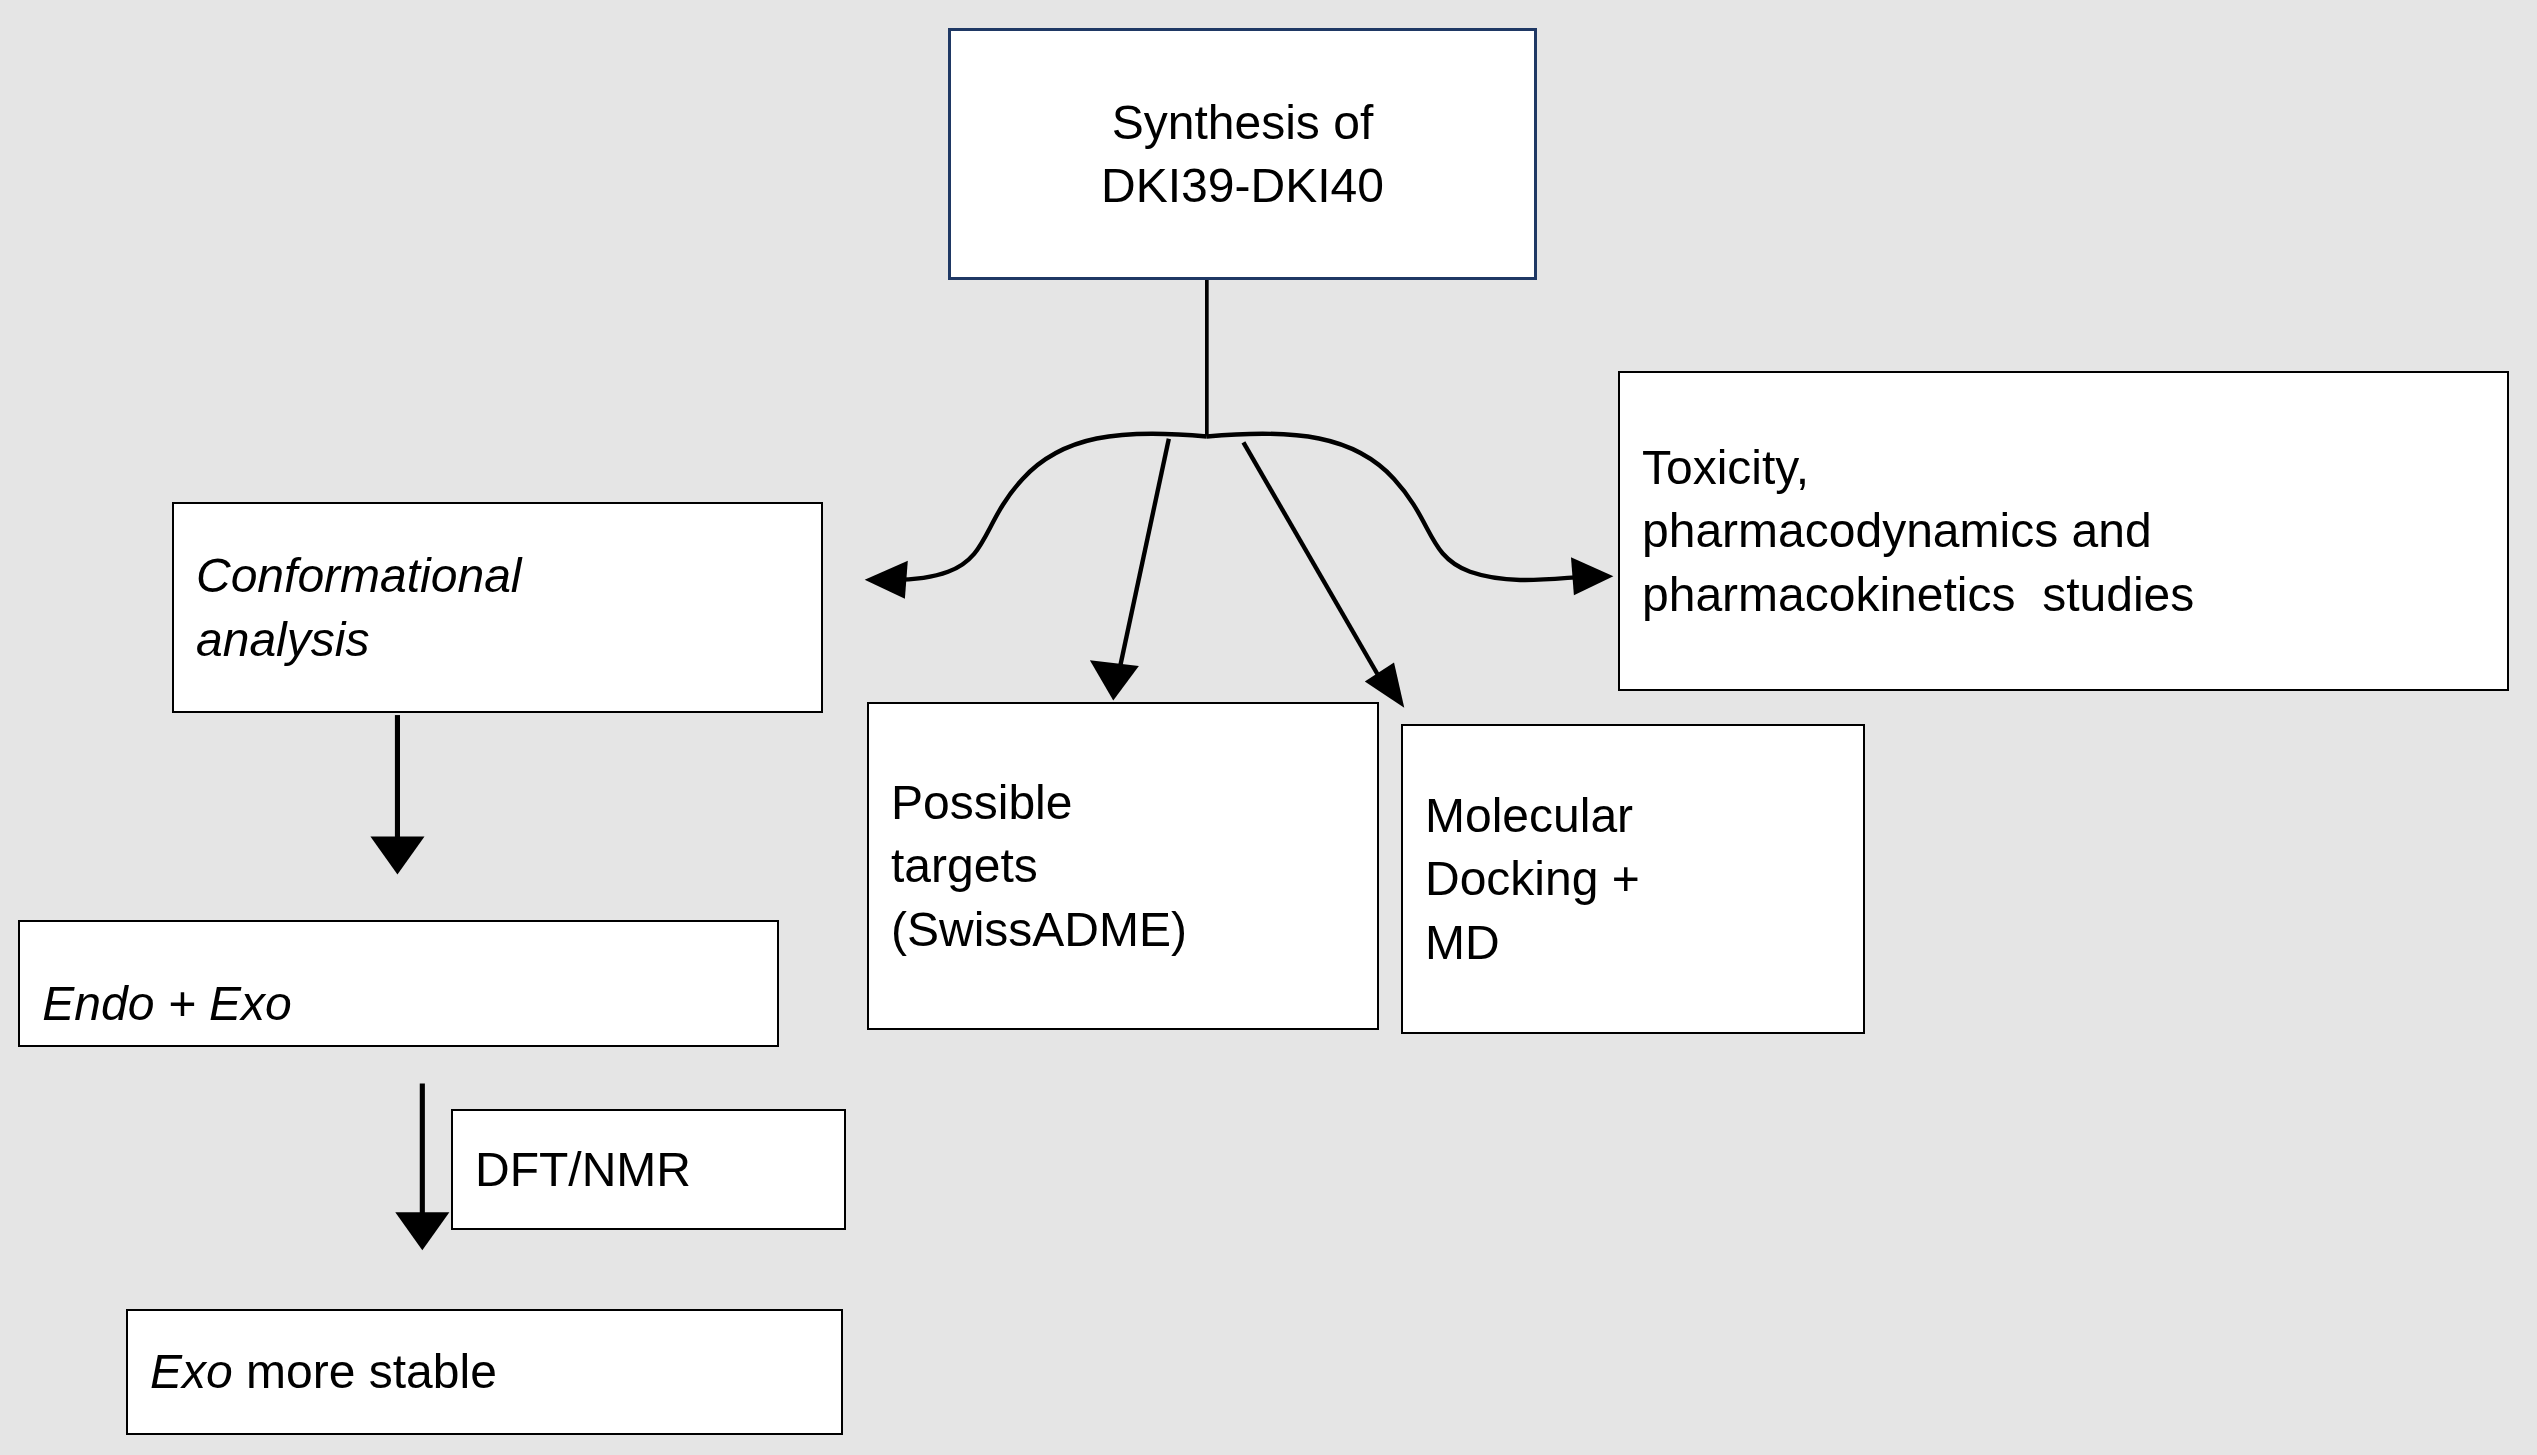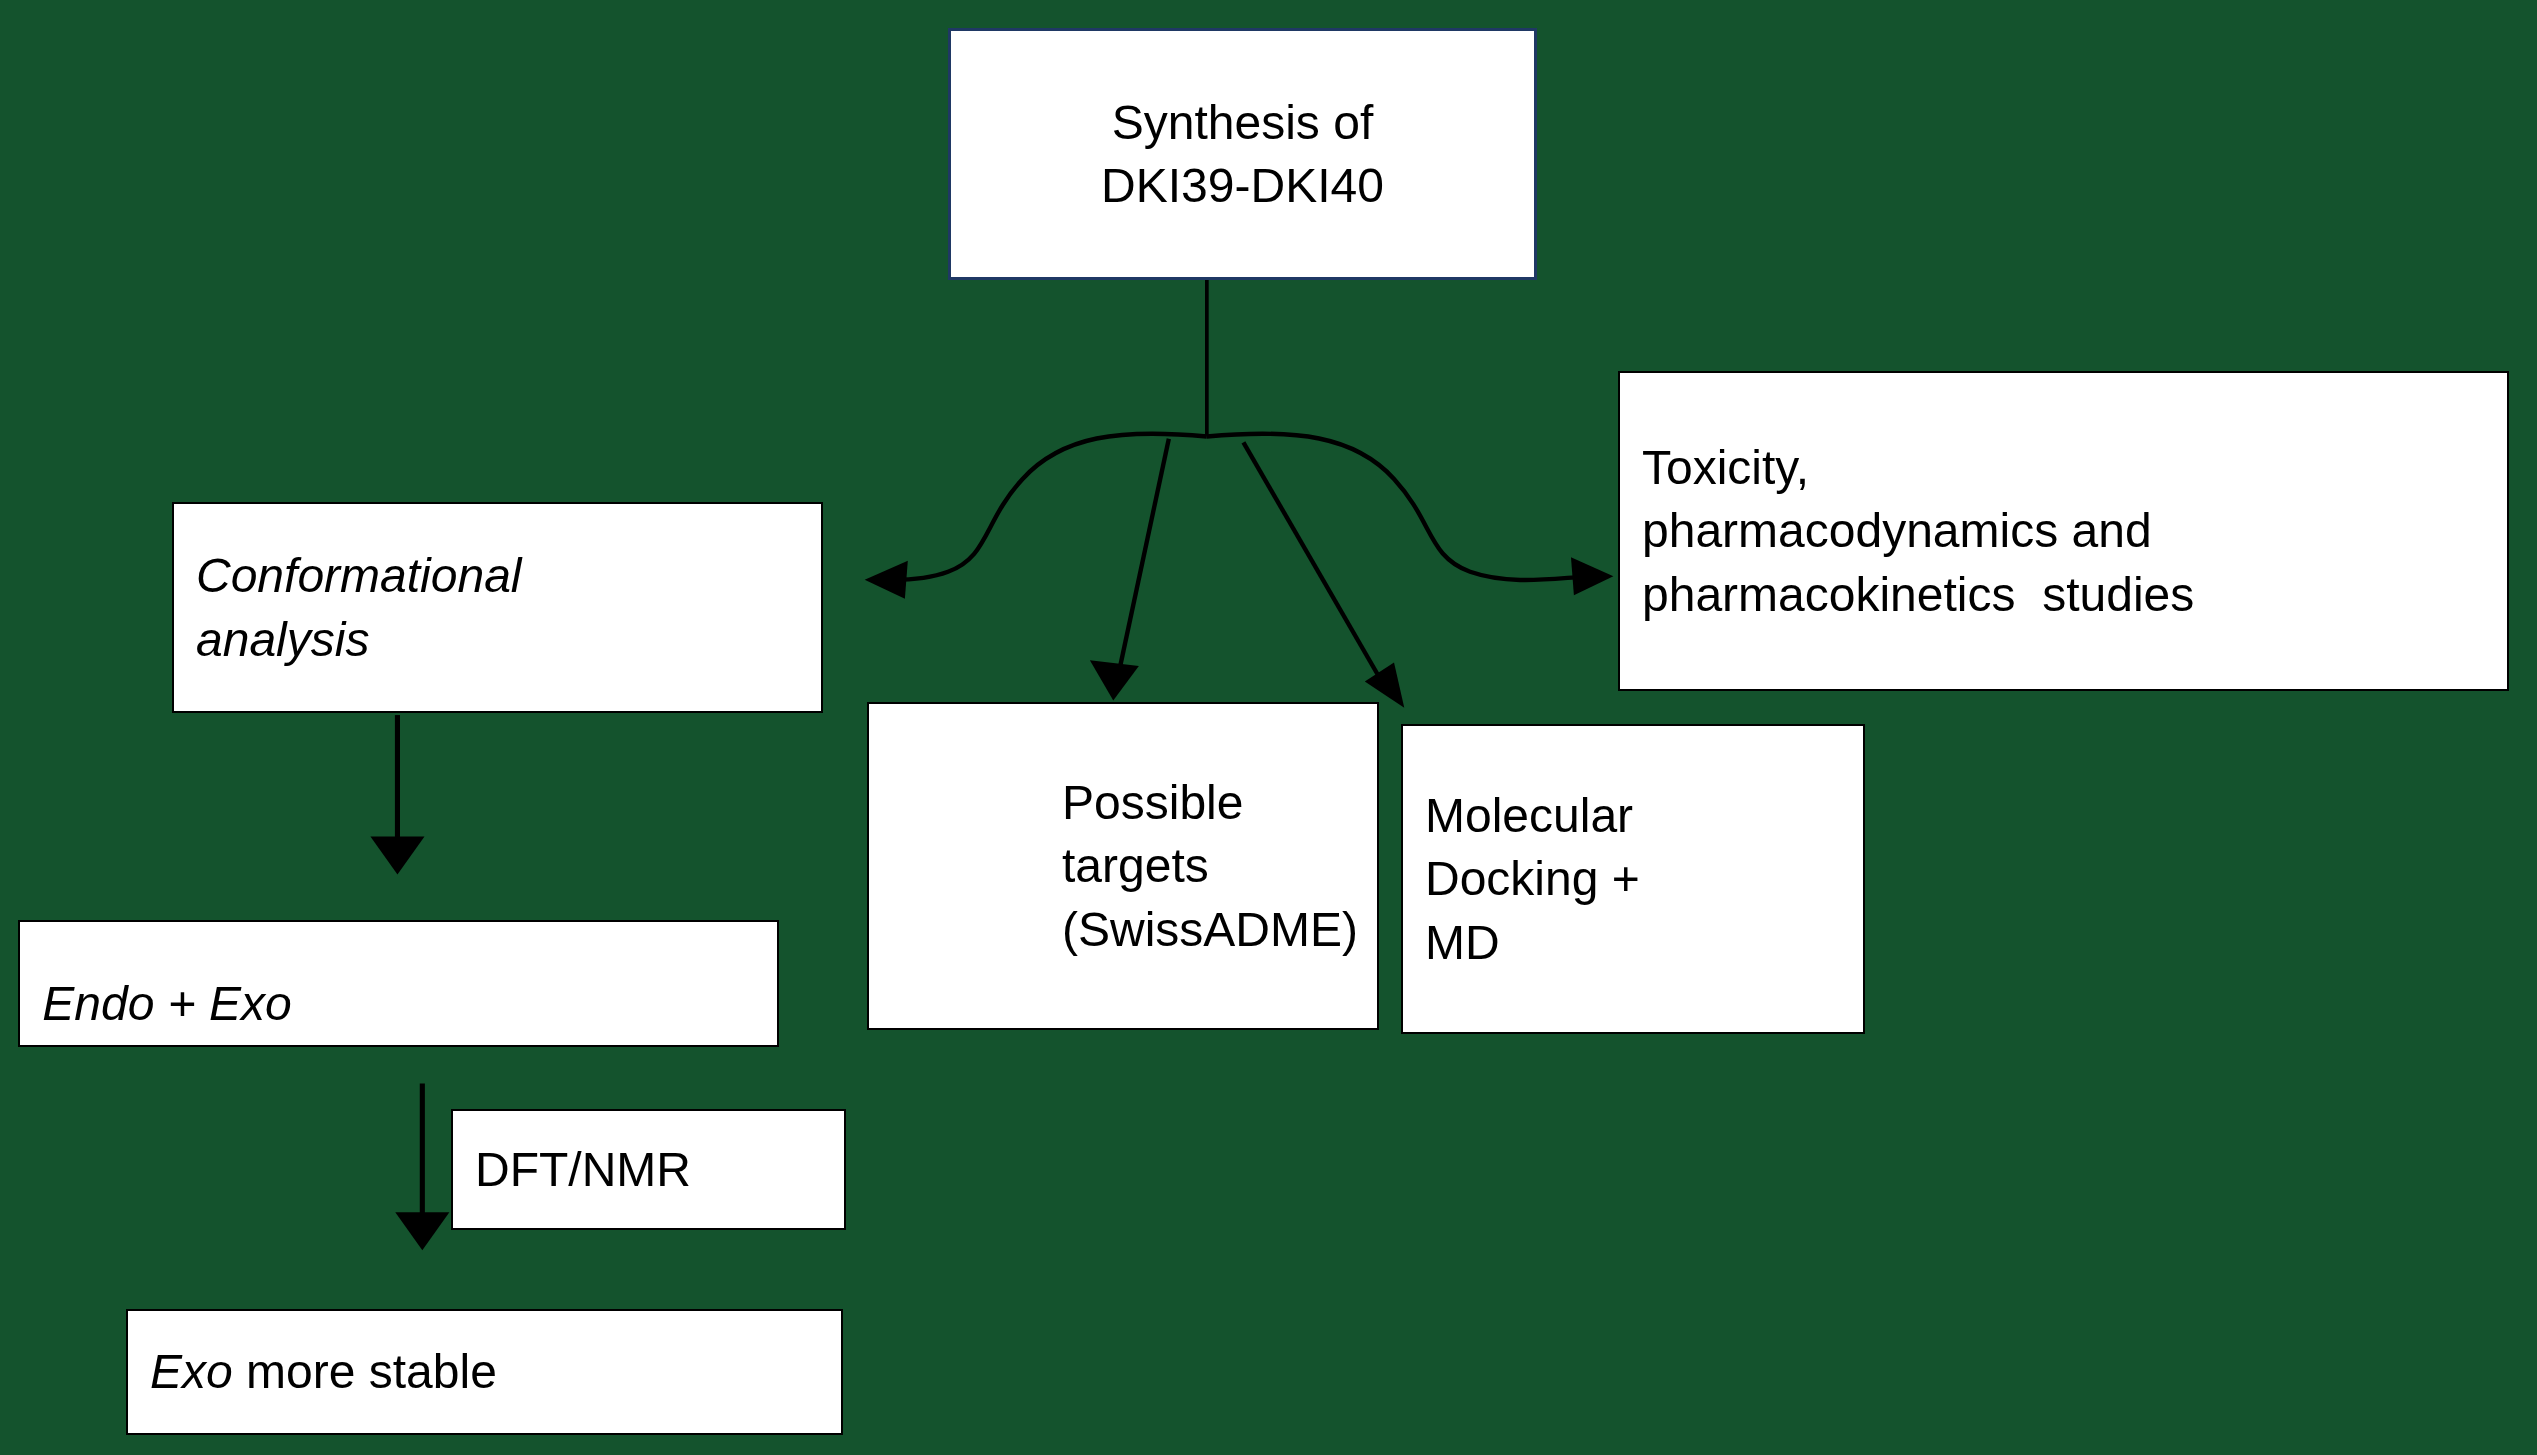--- a/index.html
+++ b/index.html
@@ -11,21 +11,21 @@
   body {
     width: 2538px;
     height: 1455px;
     font-family: "Liberation Sans", sans-serif;
     overflow: hidden;
   }
   #diagram-root {
     position: relative;
     width: 2538px;
     height: 1455px;
-    background: #14532d;
+    background: #e5e5e5;
   }
   .node-box {
     position: absolute;
     box-sizing: border-box;
     background: #ffffff;
     border: 2.9px solid #000000;
     display: flex;
     flex-direction: column;
     justify-content: center;
   }
@@ -89,21 +89,21 @@
   <div class="node-box accent" style="left:948px; top:28px; width:589px; height:252px;">
     <div class="node-text center">Synthesis of
 DKI39-DKI40</div>
   </div>
 
   <div class="node-box" style="left:172px; top:502px; width:651px; height:211px;font-style:italic;">
     <div class="node-text pad-left">Conformational
 analysis</div>
   </div>
 
-  <div class="node-box" style="left:867px; top:702px; width:512px; height:328px;align-items:flex-end;">
+  <div class="node-box" style="left:867px; top:702px; width:512px; height:328px;">
     <div class="node-text pad-left">Possible
 targets
 (SwissADME)</div>
   </div>
 
   <div class="node-box" style="left:1401px; top:724px; width:464px; height:310px;">
     <div class="node-text pad-left">Molecular
 Docking +
 MD</div>
   </div>

